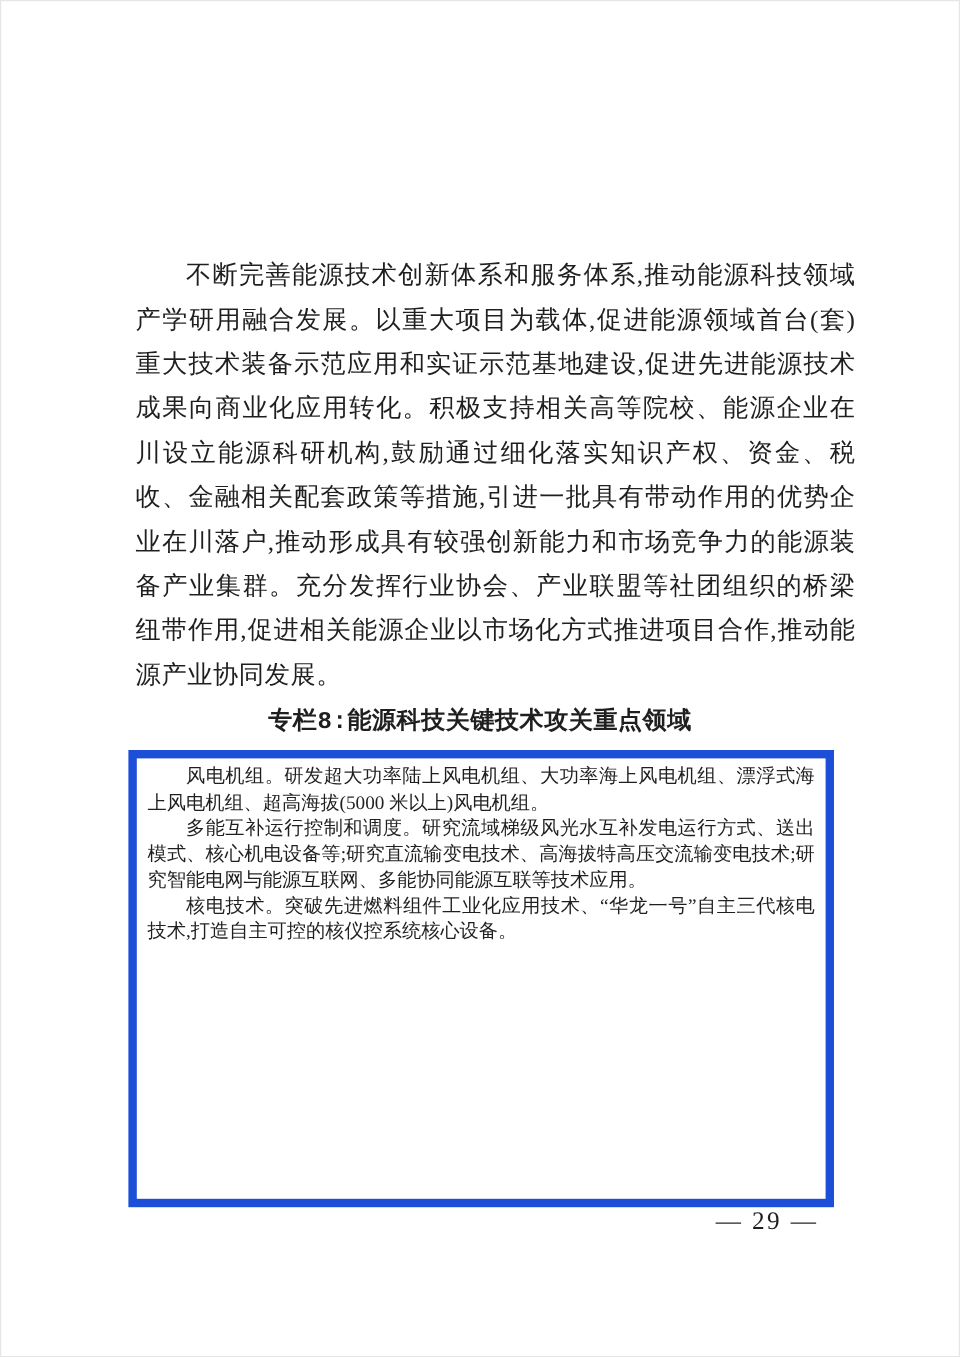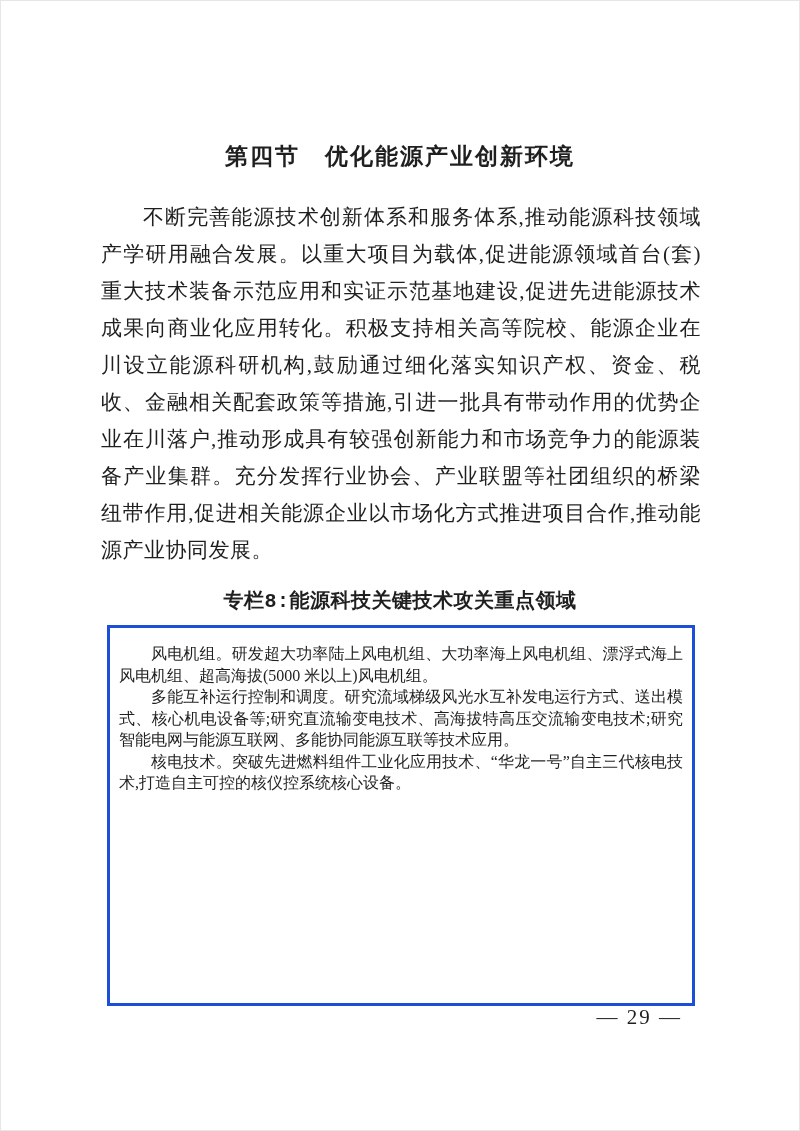--- a/index.html
+++ b/index.html
@@ -31,21 +31,21 @@
     text-align: center;
     font-size: 23px;
     font-weight: 600;
     letter-spacing: 2px;
   }
   .body-text {
     position: absolute;
     top: 198px;
     left: 100px;
     width: 600px;
-    margin: 0;
+    margin: 12px;
     font-size: 21px;
     line-height: 37px;
     letter-spacing: 0.5px;
     text-align: justify;
     text-justify: inter-character;
     text-indent: 2em;
   }
   .box-title {
     position: absolute;
     top: 586px;
@@ -58,22 +58,22 @@
     font-family: Liberation Mono, monospace;
     letter-spacing: 0.5px;
   }
   .box {
     position: absolute;
     top: 624px;
     left: 106px;
     width: 588px;
     height: 381px;
     box-sizing: border-box;
-    border: 3px solid #1d4ed8;
-    padding: 15px 9px;
+    border: 7px solid #1d4ed8;
+    padding: 5px 9px;
     background: #ffffff;
   }
   .box p {
     margin: 0;
     font-size: 16px;
     line-height: 21.5px;
     text-align: justify;
     text-justify: inter-character;
     text-indent: 2em;
   }
@@ -87,21 +87,20 @@
     text-align: right;
     font-size: 21px;
     letter-spacing: 2px;
   }
 </style>
 </head>
 <body>
 
 <div class="page">
 
-  <h2 class="section-title">第四节　优化能源产业创新环境</h2>
 
   <p class="body-text">不断完善能源技术创新体系和服务体系,推动能源科技领域产学研用融合发展。以重大项目为载体,促进能源领域首台(套)重大技术装备示范应用和实证示范基地建设,促进先进能源技术成果向商业化应用转化。积极支持相关高等院校、能源企业在川设立能源科研机构,鼓励通过细化落实知识产权、资金、税收、金融相关配套政策等措施,引进一批具有带动作用的优势企业在川落户,推动形成具有较强创新能力和市场竞争力的能源装备产业集群。充分发挥行业协会、产业联盟等社团组织的桥梁纽带作用,促进相关能源企业以市场化方式推进项目合作,推动能源产业协同发展。</p>
 
   <h3 class="box-title">专栏8:能源科技关键技术攻关重点领域</h3>
 
   <div class="box">
     <p>风电机组。研发超大功率陆上风电机组、大功率海上风电机组、漂浮式海上风电机组、超高海拔(5000 米以上)风电机组。</p>
     <p>多能互补运行控制和调度。研究流域梯级风光水互补发电运行方式、送出模式、核心机电设备等;研究直流输变电技术、高海拔特高压交流输变电技术;研究智能电网与能源互联网、多能协同能源互联等技术应用。</p>
     <p>核电技术。突破先进燃料组件工业化应用技术、“华龙一号”自主三代核电技术,打造自主可控的核仪控系统核心设备。</p>
   </div>

